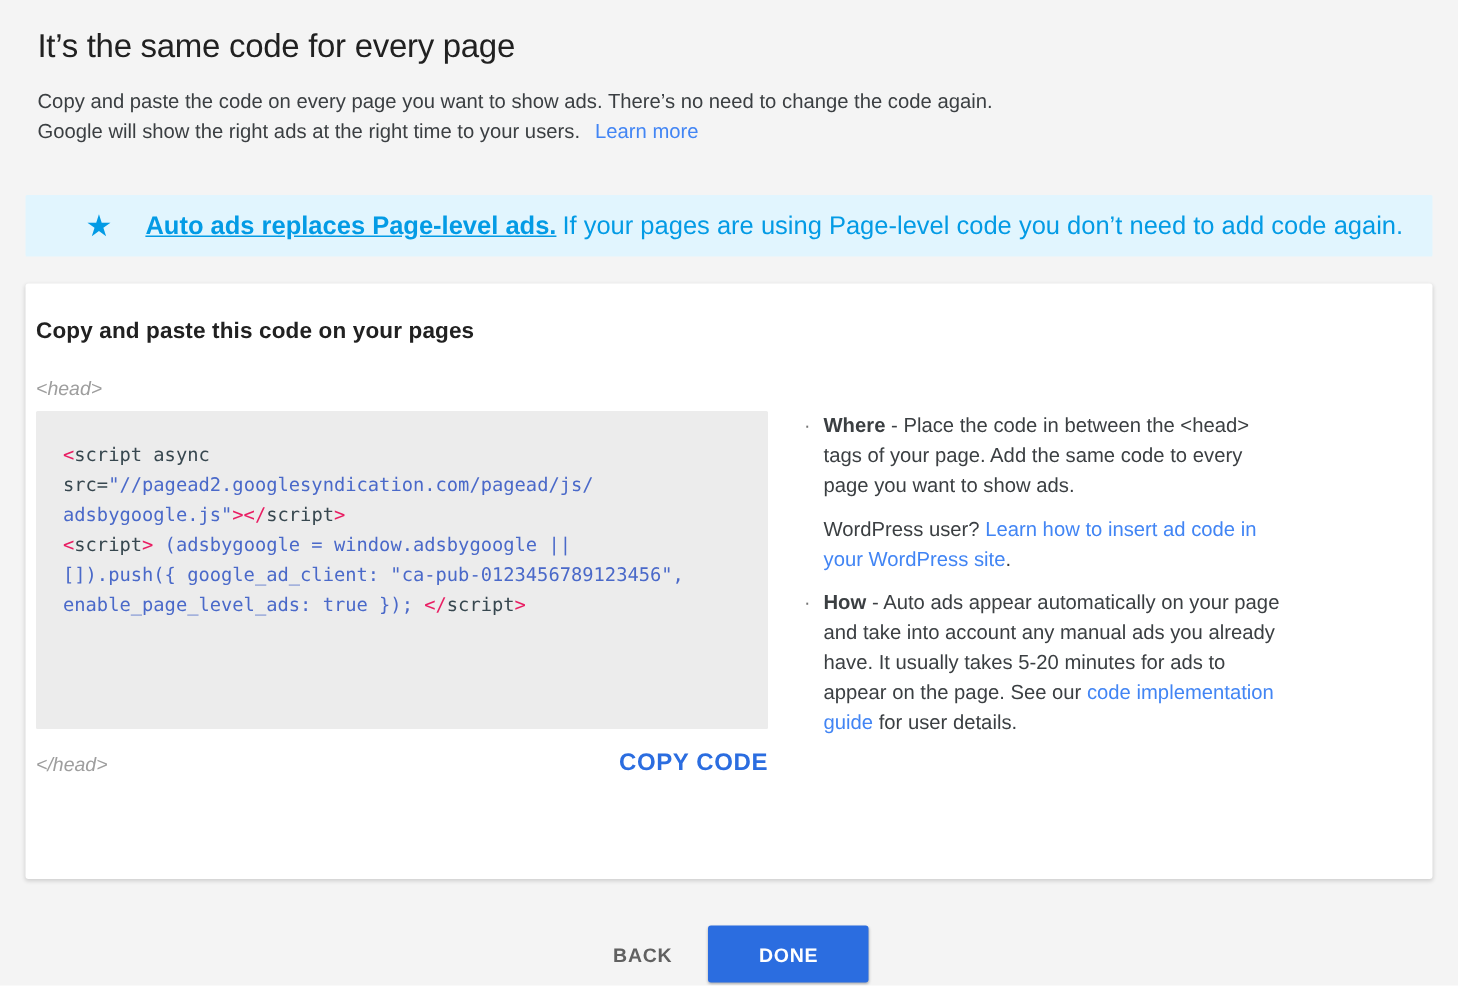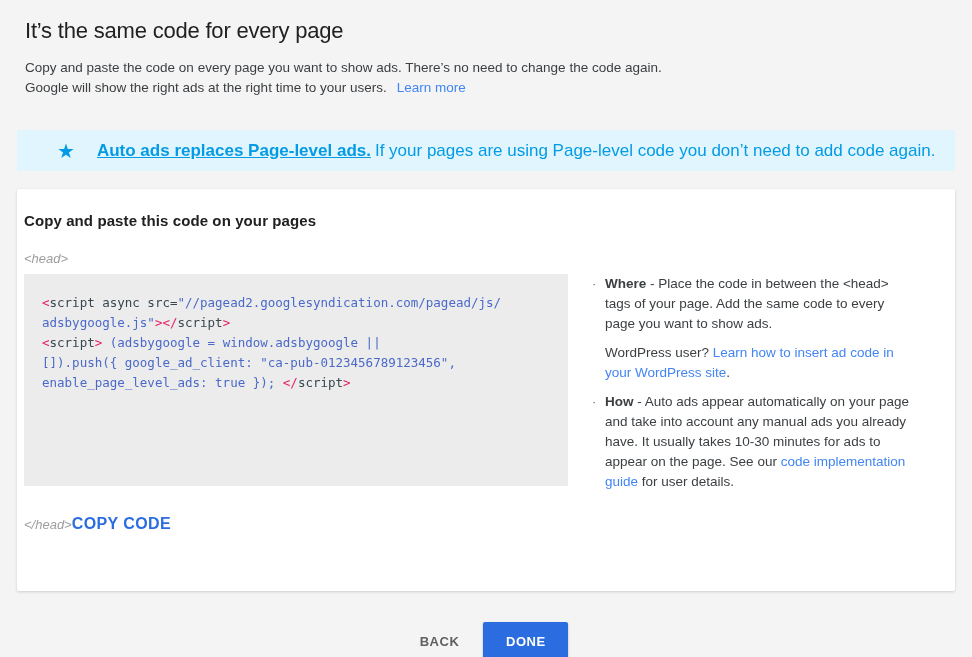--- a/index.html
+++ b/index.html
@@ -68,37 +68,37 @@
   }
   h2.card-heading{
     font-size:15px;font-weight:bold;color:var(--title);
     margin:0 0 22px 0;letter-spacing:0.1px;
   }
   .head-label{
     font-size:13px;font-style:italic;color:var(--muted);
     font-family:"Liberation Sans",sans-serif;
   }
   .code-row{display:flex;margin-top:8px;}
-  .code-col{width:544px;flex:none;}
+  .code-col{width:488px;flex:none;}
   .code-block{
     background:var(--code-bg);
     height:212px;
     padding:19px 18px;
     font-family:"DejaVu Sans Mono","Liberation Mono",monospace;
     font-size:12.5px;line-height:20px;
     border-radius:1px;
     cursor:text;
   }
   .code-line{white-space:pre-wrap;}
   .tok-punct{color:var(--code-punct);}
   .tok-tag{color:var(--code-tag);}
   .tok-str{color:var(--code-str);}
   .code-footer{
-    display:flex;justify-content:flex-start;align-items:center;
-    margin-top:27px;
+    display:flex;justify-content:space-between;align-items:center;
+    margin-top:12px;
   }
   .copy-btn{
     background:none;border:none;cursor:pointer;
     color:var(--accent);
     font-family:"Liberation Sans",sans-serif;
     font-size:16px;font-weight:bold;letter-spacing:0.4px;
     padding:2px 0;
   }
 
   .right-col{
@@ -121,21 +121,21 @@
   .back-btn{
     background:none;border:none;cursor:pointer;
     color:var(--back);font-family:"Liberation Sans",sans-serif;
     font-size:13px;font-weight:bold;letter-spacing:0.5px;
     padding:10px 16px;margin-right:8px;
   }
   .done-btn{
     background:var(--accent);border:none;cursor:pointer;
     color:#fff;font-family:"Liberation Sans",sans-serif;
     font-size:13px;font-weight:bold;letter-spacing:0.5px;
-    width:85px;height:38px;border-radius:2px;
+    width:107px;height:38px;border-radius:2px;
     box-shadow:0 1px 2px rgba(0,0,0,0.3);
   }
 </style>
 </head>
 <body>
 
 <div class="page">
 
   <h1 class="page-title">It’s the same code for every page</h1>
 
@@ -172,21 +172,21 @@
       <div class="right-col" id="rightCol">
           <div class="instr bullet">
             <span class="bullet-dot">·</span>
             <div class="instr-text"><span class="b">Where</span><span> - Place the code in between the &lt;head&gt; tags of your page. Add the same code to every page you want to show ads.</span></div>
           </div>
           <div class="instr para">
             <div class="instr-text"><span>WordPress user? </span><a class="link">Learn how to insert ad code in your WordPress site</a><span>.</span></div>
           </div>
           <div class="instr bullet">
             <span class="bullet-dot">·</span>
-            <div class="instr-text"><span class="b">How</span><span> - Auto ads appear automatically on your page and take into account any manual ads you already have. It usually takes 10-30 minutes for ads to appear on the page. See our </span><a class="link">code implementation guide</a><span> for user details.</span></div>
+            <div class="instr-text"><span class="b">How</span><span> - Auto ads appear automatically on your page and take into account any manual ads you already have. It usually takes 5-20 minutes for ads to appear on the page. See our </span><a class="link">code implementation guide</a><span> for user details.</span></div>
           </div>
         </div>
     </div>
   </div>
 
   <div class="footer">
     <button class="back-btn">BACK</button>
     <button class="done-btn">DONE</button>
   </div>
 

